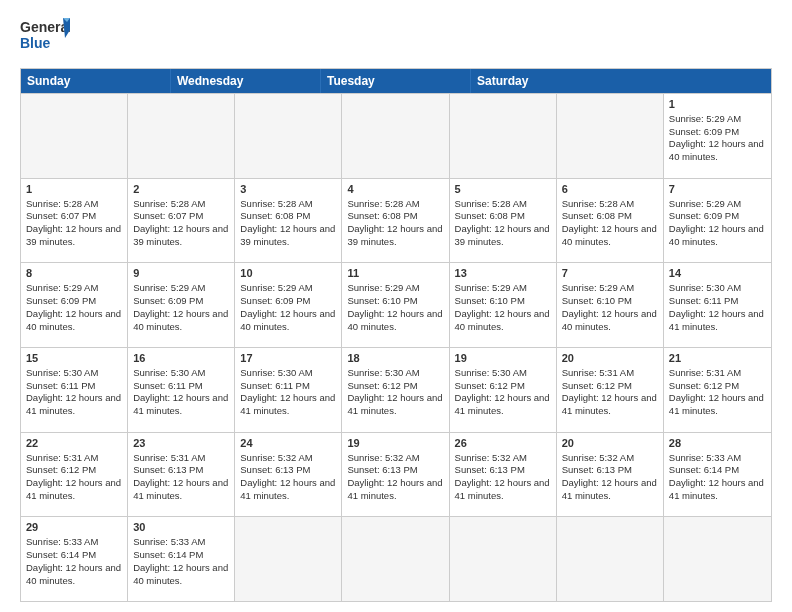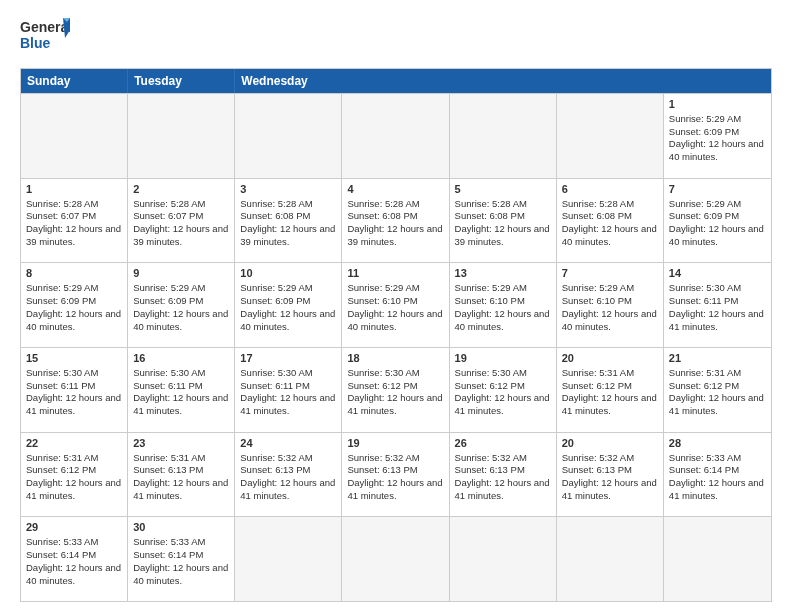--- a/index.html
+++ b/index.html
@@ -43,21 +43,21 @@
       margin-top: 2px;
     }
     .calendar {
       flex: 1;
       display: flex;
       flex-direction: column;
       border: 1px solid #ccc;
     }
     .cal-header-row {
       display: grid;
-      grid-template-columns: repeat(7, 1fr);
+      grid-template-columns: repeat(5, 1fr);
       background: #1a5fa8;
     }
     .cal-header-cell {
       color: #fff;
       font-size: 12px;
       font-weight: bold;
       padding: 5px 6px;
       text-align: left;
       border-right: 1px solid #2a6fb8;
     }
@@ -110,22 +110,23 @@
   </div>
     <div class="title-block">
       <div class="month-title"></div>
       <div class="subtitle"></div>
     </div>
   </div>
 
   <div class="calendar">
     <div class="cal-header-row">
     <div class="cal-header-cell">Sunday</div>
+        <div class="cal-header-cell">Wednesday</div>
         <div class="cal-header-cell">Tuesday</div>
-        <div class="cal-header-cell">Wednesday</div>
+        <div class="cal-header-cell">Saturday</div>
       </div>
     <div class="cal-body">
     <div class="cal-row">
           <div class="cal-cell empty"></div>
           <div class="cal-cell empty"></div>
           <div class="cal-cell empty"></div>
           <div class="cal-cell empty"></div>
           <div class="cal-cell empty"></div>
           <div class="cal-cell empty"></div>
           <div class="cal-cell">

